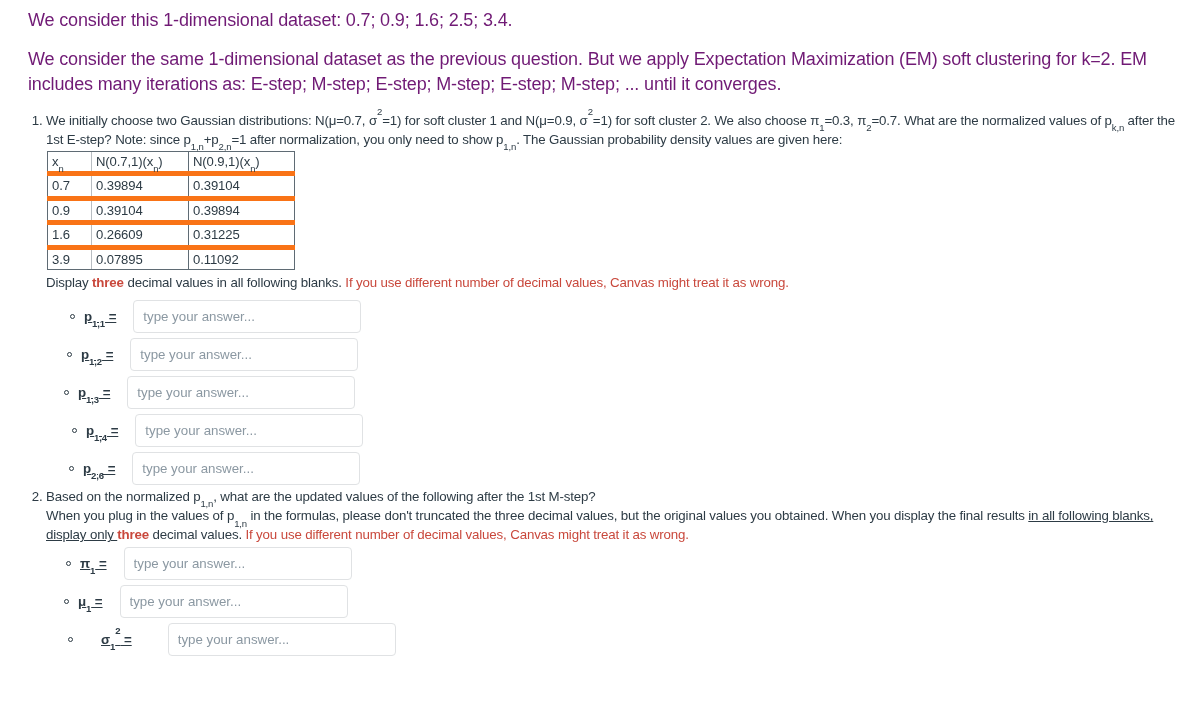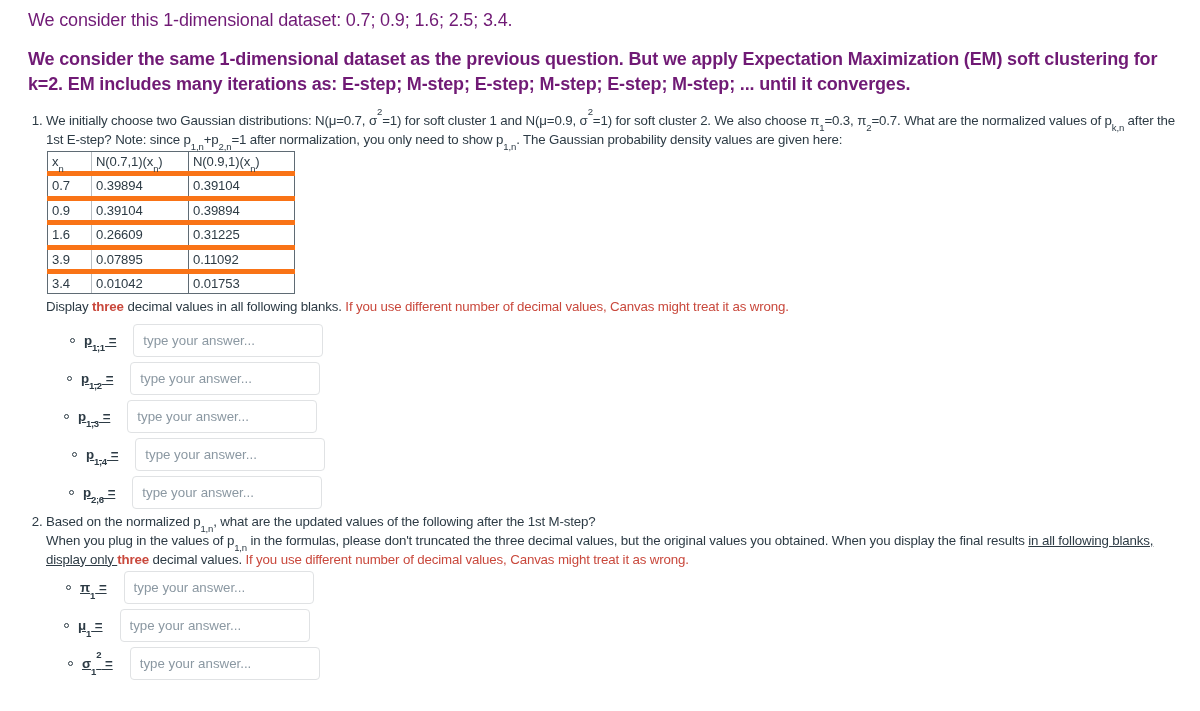--- a/index.html
+++ b/index.html
@@ -18,21 +18,21 @@
     overflow: hidden;
   }
   p.para {
     margin: 0 0 13px 16px;
     font-size: 18px;
     line-height: 1.42;
     color: #701a75;
     letter-spacing: -0.15px;
   }
   .intro1 { margin-bottom: 18px; }
-  .intro2 { margin-bottom: 16px; font-weight: bold; }
+  .intro2 { margin-bottom: 16px; }
 
   ol.qlist {
     margin: 0;
     padding-left: 34px;
     font-size: 13.3px;
     line-height: 1.44;
     letter-spacing: -0.15px;
   }
   ol.qlist > li { margin-bottom: 0; }
   ol.qlist > li::marker { font-size: 13.3px; }
@@ -95,21 +95,21 @@
   .blank-label {
     font-size: 13.3px;
     font-weight: bold;
     color: #2d3b45;
     white-space: nowrap;
     margin-right: 17px;
     letter-spacing: -0.1px;
     text-decoration: underline;
   }
   .blank-input {
-    width: 190px;
+    width: 228px;
     height: 33px;
     border: 1px solid #e0e2e4;
     border-radius: 4px;
     background: #ffffff;
     font-family: "Liberation Sans", sans-serif;
     font-size: 13.3px;
     color: #b91c1c;
     padding: 0 8px 0 9px;
     outline: none;
     box-shadow: 0 0 0 0 rgba(0,0,0,0);
@@ -120,21 +120,21 @@
   .q2-blanks { margin: 3px 0 0 34px; }
 
   
   .ind-0 { padding-left: 24px; }
   .ind-1 { padding-left: 21px; }
   .ind-2 { padding-left: 18px; }
   .ind-3 { padding-left: 26px; }
   .ind-4 { padding-left: 23px; }
   .ind-a { padding-left: 20px; }
   .ind-b { padding-left: 18px; }
-  .ind-c { padding-left: 22px; }
+  .ind-c { padding-left: 22px; gap: 19px; }
 </style>
 </head>
 <body>
 
 <div class="page">
 
   <p class="para intro1">We consider this 1-dimensional dataset: 0.7; 0.9; 1.6; 2.5; 3.4.</p>
 
   <p class="para intro2">We consider the same 1-dimensional dataset as the previous question. But we apply Expectation Maximization (EM) soft clustering for k=2. EM includes many iterations as: E-step; M-step; E-step; M-step; E-step; M-step; ... until it converges.</p>
 
@@ -162,25 +162,20 @@
           <tr>
             <td class="c0">1.6</td>
             <td class="c1">0.26609</td>
             <td class="c2">0.31225</td>
           </tr>
           <tr>
             <td class="c0">3.9</td>
             <td class="c1">0.07895</td>
             <td class="c2">0.11092</td>
           </tr>
-          <tr>
-            <td class="c0">3.4</td>
-            <td class="c1">0.01042</td>
-            <td class="c2">0.01753</td>
-          </tr>
         </tbody>
       </table>
 
       <div class="displayline"><span>Display </span><span class="bold-red">three</span><span> decimal values in all following blanks. </span><span class="note-red">If you use different number of decimal values, Canvas might treat it as wrong.</span></div>
 
       <ul class="blanks q1-blanks">
         <li class="blank-row ind-0">
           <span class="bullet"></span>
           <span class="blank-label"><span>p</span><sub>1,1</sub><span> =</span></span>
           <input class="blank-input" type="text" placeholder="type your answer..." style="">

